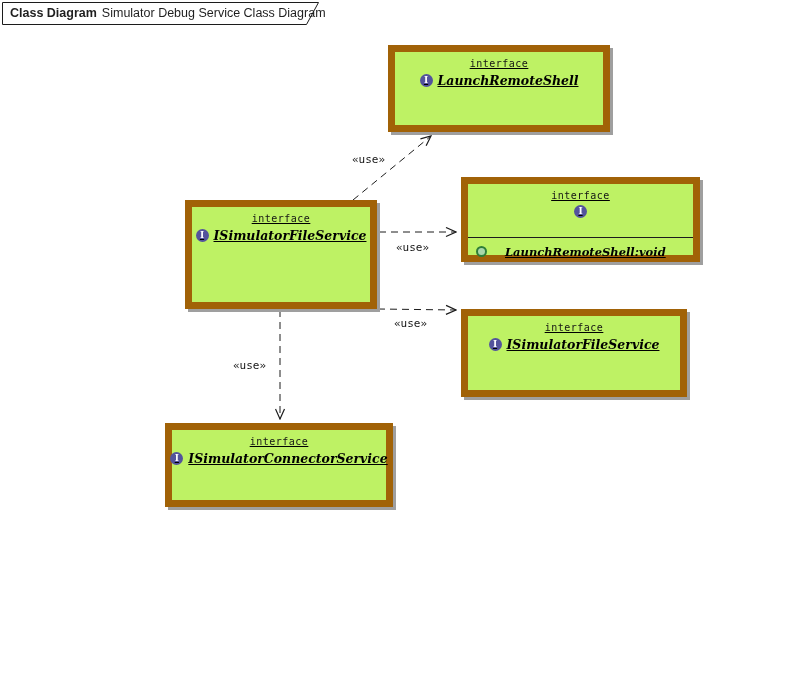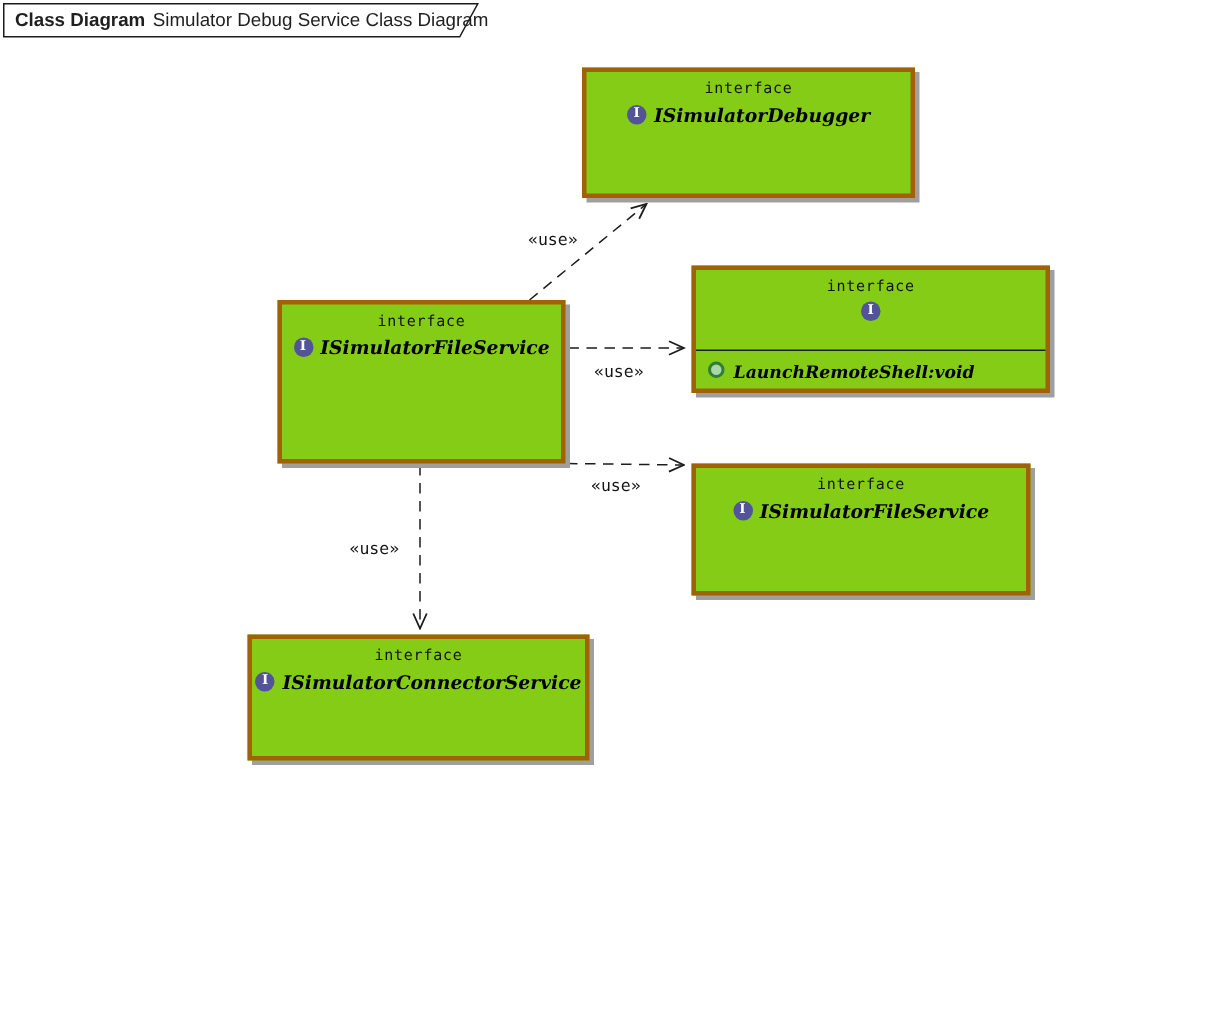--- a/index.html
+++ b/index.html
@@ -12,39 +12,39 @@
   .tab-wrap { position:absolute; left:2px; top:2px; width:322px; height:24px;text-decoration:underline; }
   .tab-svg { position:absolute; left:0; top:0; }
   .tab-text {
     position:absolute; left:8px; top:4px; white-space:nowrap;
     font-family:"Liberation Sans", sans-serif; font-size:12.5px; color:#1f1f1f;
   }
   .tab-text .bold { font-weight:bold; margin-right:5px; }
 
   
   .uml-box {
-    position:absolute; background:#84cc16; border:3px solid #a16207;
+    position:absolute; background:#bef264; border:7px solid #a16207;
     box-shadow:3px 3px 0 #9f9f9f; box-sizing:border-box;
-    display:flex; flex-direction:column;
+    display:flex; flex-direction:column;text-decoration:underline;
   }
   .box-header { text-align:center; padding-top:6px; flex:none; box-sizing:border-box; }
   .stereotype {
     font-family:"DejaVu Sans Mono", monospace; font-size:10px; color:#141414;
     letter-spacing:0.5px;
   }
   .name-row { display:flex; align-items:center; justify-content:center; gap:5px; margin-top:4px; }
   .if-icon {
     width:13px; height:13px; border-radius:50%; background:#53539c;
     color:#ffffff; font-size:9px; font-weight:bold; line-height:13px;
     text-align:center; font-style:normal; flex:none;
     font-family:"DejaVu Serif", serif;
   }
   .class-name { font-weight:bold; font-style:italic; font-size:12.5px; color:#000; }
   .box-methods { border-top:1px solid #1c1c1c; padding:7px 4px 0 8px; flex:1; }
-  .method-row { display:flex; align-items:flex-start; gap:6px; height:13px; margin-bottom:1px; }
+  .method-row { display:flex; align-items:center; gap:18px; height:13px; margin-bottom:1px; }
   .m-icon {
     width:7px; height:7px; border-radius:50%; background:#a9d7aa;
     border:2px solid #2e7d38; flex:none;
   }
   .method-text { font-style:italic; font-weight:bold; font-size:11.5px; color:#000; white-space:nowrap; }
 
   
   .arrows { position:absolute; left:0; top:0; }
   .dep { fill:none; stroke:#1c1c1c; stroke-width:1; stroke-dasharray:7 5; }
   .use-label { font-family:"DejaVu Sans Mono", monospace; font-size:11px; fill:#141414; }
@@ -78,21 +78,21 @@
     <div class="tab-text">
       <span class="bold">Class Diagram</span><span>Simulator Debug Service Class Diagram</span>
     </div>
   </div>
 
   <div class="uml-box" style="left:388px; top:45px; width:222px; height:87px;">
     <div class="box-header">
       <div class="stereotype">interface</div>
       <div class="name-row">
         <span class="if-icon">I</span>
-        <span class="class-name">ISimulatorDebugger</span>
+        <span class="class-name">LaunchRemoteShell</span>
       </div>
     </div>
   </div>
 
   <div class="uml-box" style="left:185px; top:200px; width:192px; height:109px;">
     <div class="box-header" style="height:52px;">
       <div class="stereotype">interface</div>
       <div class="name-row">
         <span class="if-icon">I</span>
         <span class="class-name">ISimulatorFileService</span>

